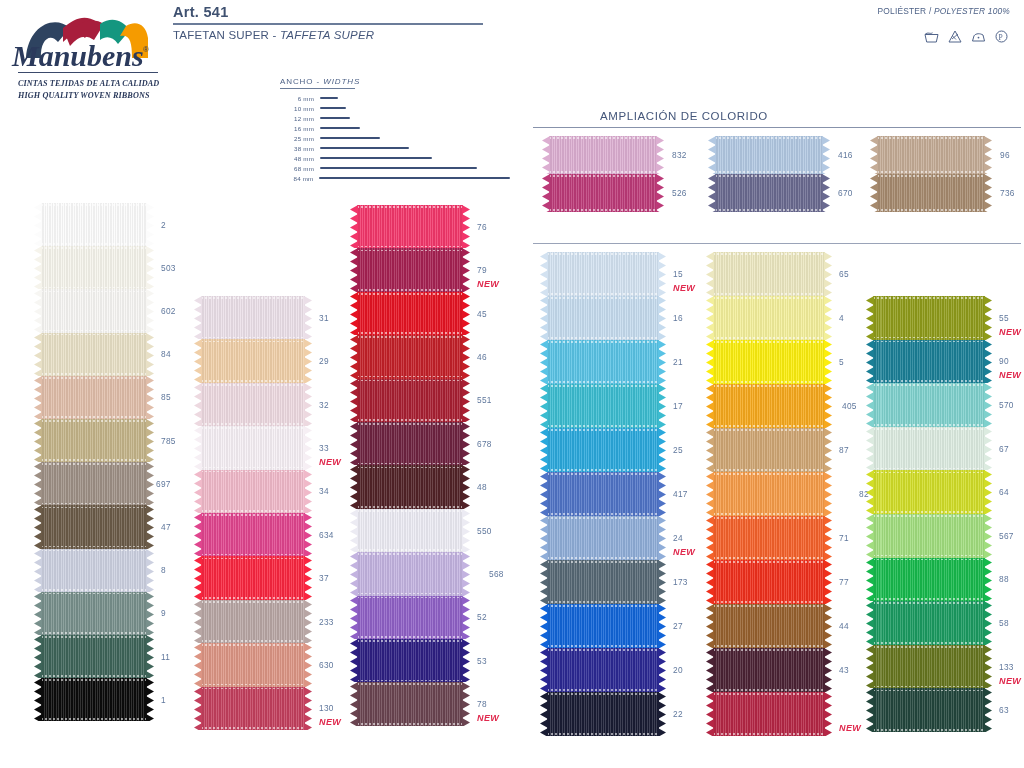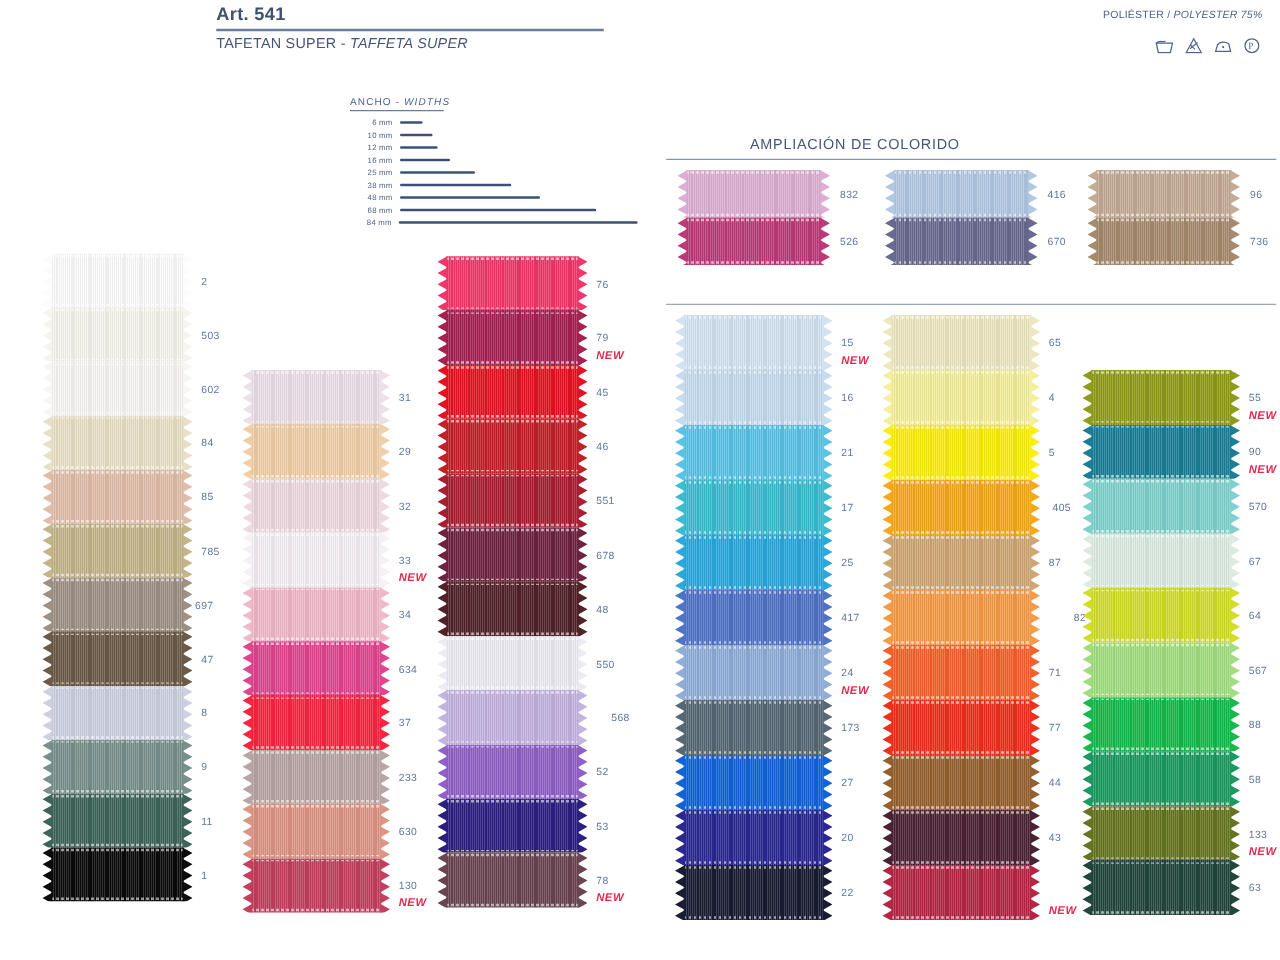--- a/index.html
+++ b/index.html
@@ -94,29 +94,47 @@
     position:absolute;
     font-size:9px;font-weight:bold;font-style:italic;color:#e02a4e;
     letter-spacing:.4px;white-space:nowrap;
   }
 </style>
 </head>
 <body>
 
 <div class="page">
 
+  <div class="logo">
+    <svg width="150" height="70" viewBox="0 0 150 70">
+      <path d="M18 56 C20 24 46 12 62 26 L50 40 C42 30 32 38 33 56 Z" fill="#2e4360"></path>
+      <path d="M62 26 C74 16 84 12 96 20 L84 36 C78 30 70 32 62 40 Z" fill="#a81e3c" transform="translate(-7,0)"></path>
+      <path d="M58 34 C70 20 84 14 96 22 L86 38 C78 32 70 34 62 44 Z" fill="#a81e3c"></path>
+      <path d="M92 22 C104 14 114 18 122 28 L110 42 C104 34 98 34 92 38 Z" fill="#14967f"></path>
+      <path d="M118 24 C128 18 138 22 140 36 L140 56 L124 56 C124 40 122 32 112 34 Z" fill="#f59b00"></path>
+    </svg>
+    <svg style="position:absolute;left:0;top:36px" width="150" height="40" viewBox="0 0 150 40">
+      <text x="4" y="28" font-family="Liberation Serif, serif" font-style="italic" font-weight="bold" font-size="30" fill="#2b3a5c">Manubens</text>
+      <text x="135" y="14" font-family="Liberation Sans, sans-serif" font-size="8" fill="#2b3a5c">®</text>
+    </svg>
+    <div class="logo-rule"></div>
+    <div class="logo-tag">
+      <div>CINTAS TEJIDAS DE ALTA CALIDAD</div>
+      <div>HIGH QUALITY WOVEN RIBBONS</div>
+    </div>
+  </div>
 
   <div class="art-no">Art.  541</div>
   <div class="art-rule"></div>
   <div class="art-sub">
     <span>TAFETAN SUPER</span><span> - </span><span class="it">TAFFETA SUPER</span>
   </div>
 
   <div class="composition">
-    <span>POLIÉSTER</span><span> / </span><span class="it">POLYESTER 75%</span>
+    <span>POLIÉSTER</span><span> / </span><span class="it">POLYESTER 100%</span>
   </div>
 
   <div class="care">
     <svg width="15" height="13" viewBox="0 0 15 13">
       <path d="M1 4.5 L14 4.5 L12.3 12 L2.7 12 Z" fill="none" stroke="#51648a" stroke-width="1"></path>
       <path d="M1 4.5 C4 1.5 6 4.5 8.5 2.8" fill="none" stroke="#51648a" stroke-width="1"></path>
     </svg>
     <svg width="14" height="13" viewBox="0 0 14 13">
       <path d="M7 1 L13 12 L1 12 Z" fill="none" stroke="#51648a" stroke-width="1"></path>
       <path d="M4 9 L10 4 M4.5 6 L8 9.5" stroke="#51648a" stroke-width="0.9"></path>

